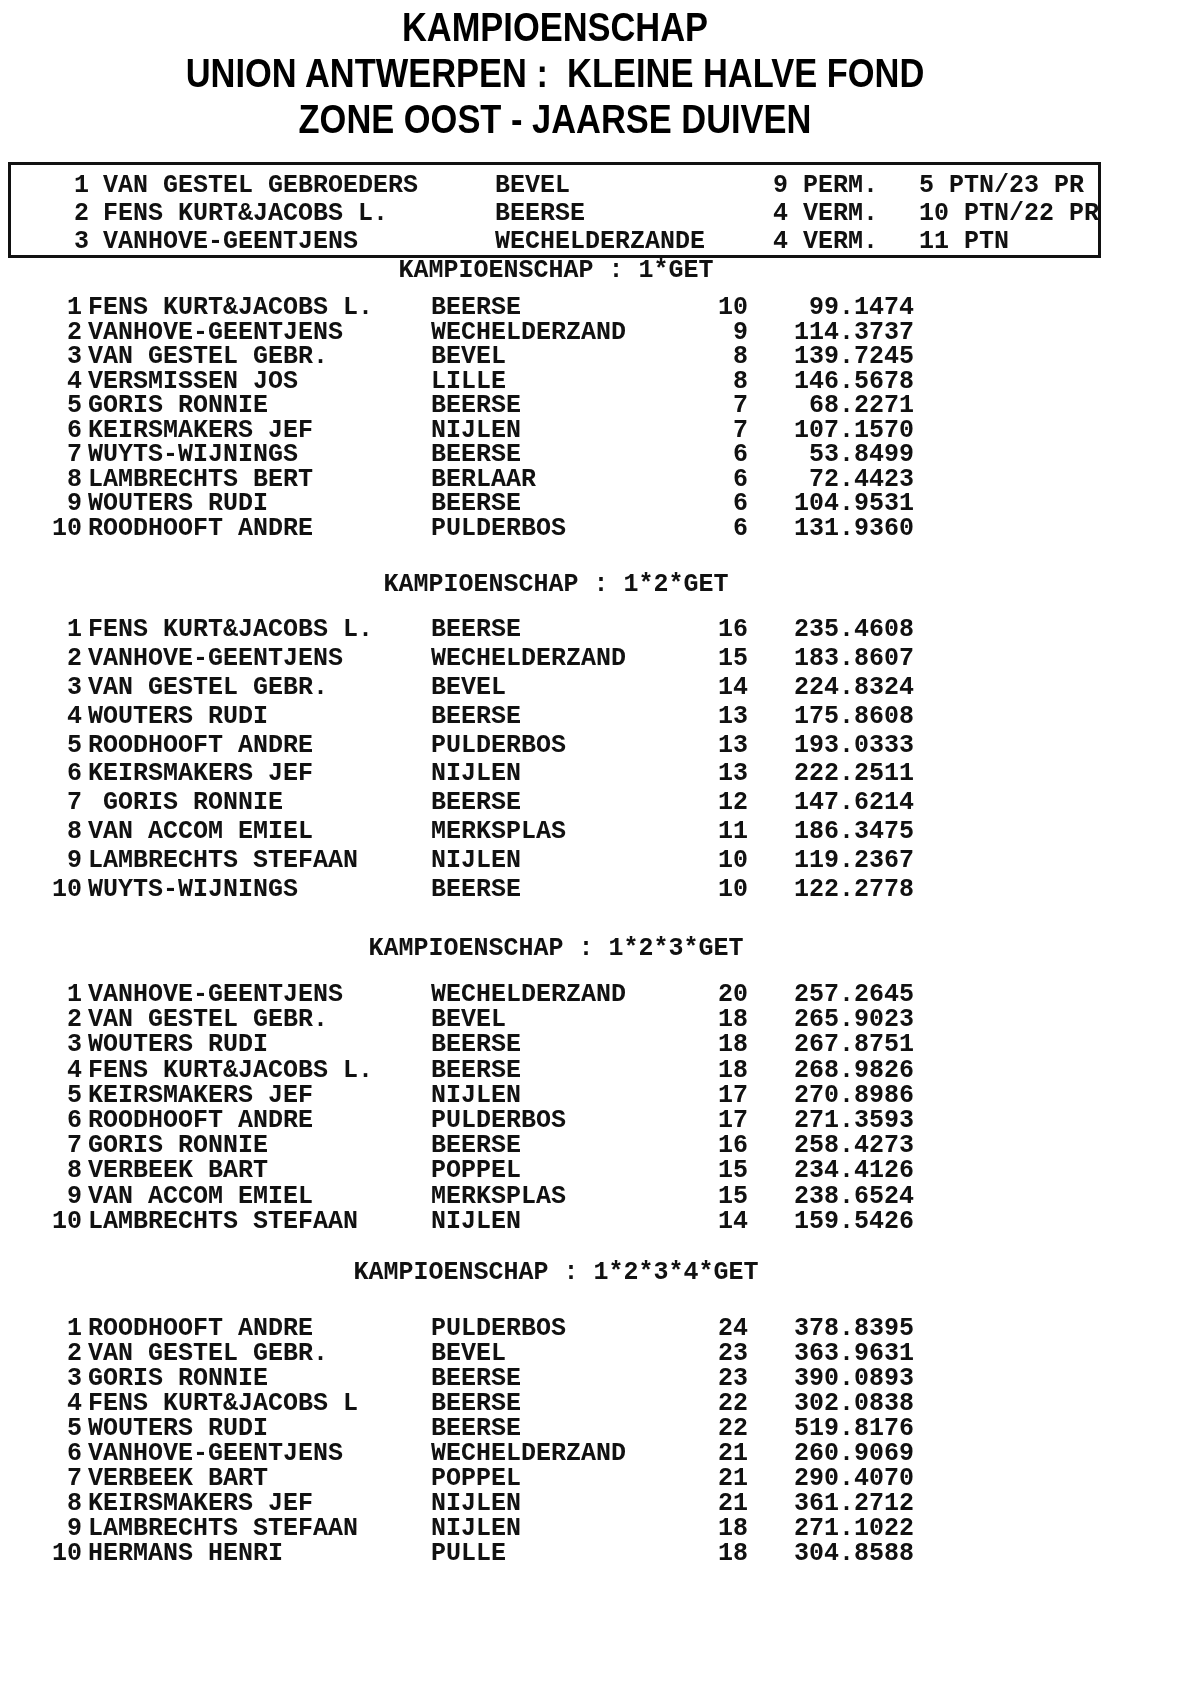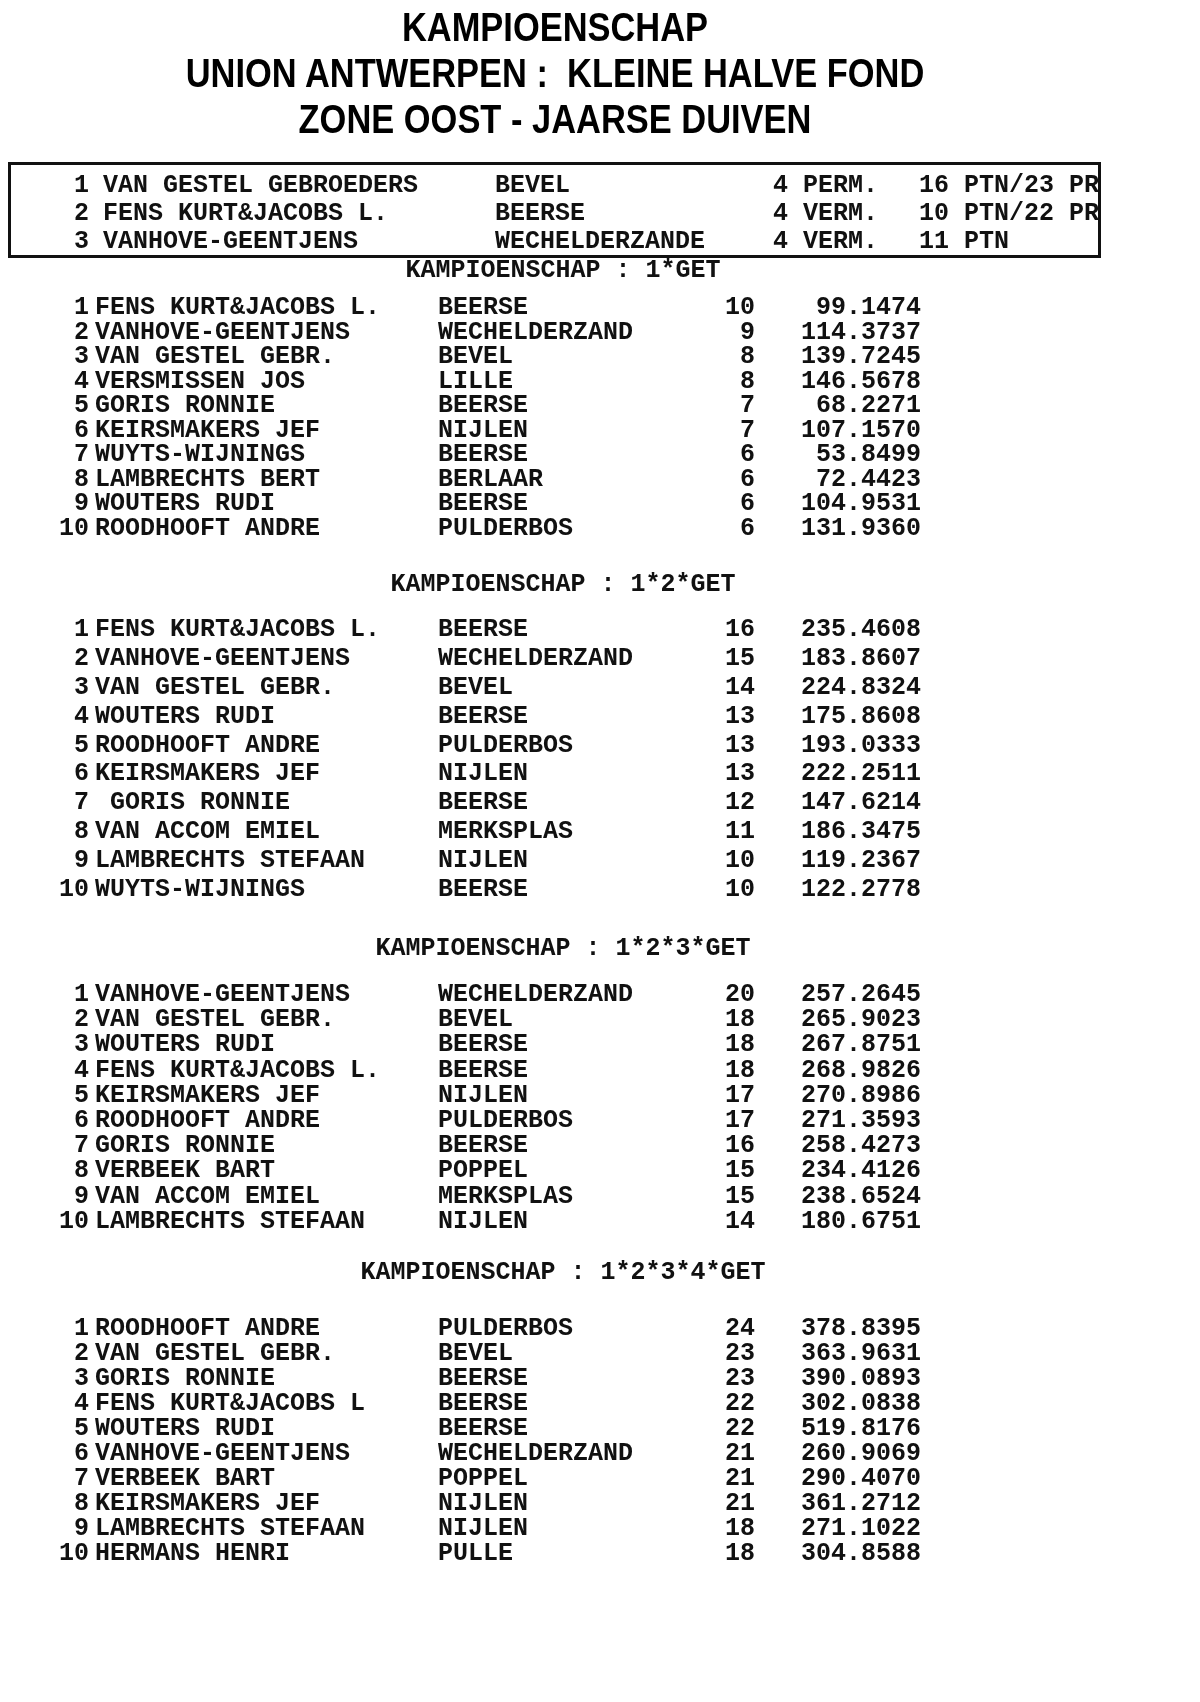--- a/index.html
+++ b/index.html
@@ -36,21 +36,21 @@
   }
   .brow { position:relative; height:28px; font-size:25px; line-height:28px; }
   .brow span { position:absolute; white-space:pre; }
   .b-rank   { left:0px;   width:78px; text-align:right; }
   .b-name   { left:92px; }
   .b-place  { left:484px; }
   .b-races  { left:762px; }
   .b-points { left:908px; }
   
   .sections { position:absolute; left:0; top:0; width:1110px; height:1702px; }
-  .section  { position:absolute; left:8px; width:100%; }
+  .section  { position:absolute; left:1px; width:100%; }
   .sec-header {
     font-size:25px; line-height:30px;
     text-align:center; white-space:pre;
   }
   .rows { position:relative; }
   .row  { position:relative; font-size:25px; }
   .row span { position:absolute; white-space:pre; }
   .c-rank  { left:0px;   width:81px;  text-align:right; }
   .c-name  { left:87px; }
   .c-place { left:430px; }
@@ -82,22 +82,22 @@
     <div class="title-line">KAMPIOENSCHAP</div>
     <div class="title-line">UNION ANTWERPEN :  KLEINE HALVE FOND</div>
     <div class="title-line">ZONE OOST - JAARSE DUIVEN</div>
   </div>
 
   <div class="topbox">
   <div class="brow">
     <span class="b-rank">1</span>
     <span class="b-name">VAN GESTEL GEBROEDERS</span>
     <span class="b-place">BEVEL</span>
-    <span class="b-races">4 PERM.</span>
-    <span class="b-points">16 PTN/23 PR</span>
+    <span class="b-races">9 PERM.</span>
+    <span class="b-points">5 PTN/23 PR</span>
   </div>
 
   <div class="brow">
     <span class="b-rank">2</span>
     <span class="b-name">FENS KURT&amp;JACOBS L.</span>
     <span class="b-place">BEERSE</span>
     <span class="b-races">4 VERM.</span>
     <span class="b-points">10 PTN/22 PR</span>
   </div>
 
@@ -354,21 +354,21 @@
     <span class="c-place">MERKSPLAS</span>
     <span class="c-count">15</span>
     <span class="c-coeff">238.6524</span>
   </div>
 
   <div class="row">
     <span class="c-rank">10</span>
     <span class="c-name">LAMBRECHTS STEFAAN</span>
     <span class="c-place">NIJLEN</span>
     <span class="c-count">14</span>
-    <span class="c-coeff">180.6751</span>
+    <span class="c-coeff">159.5426</span>
   </div>
 </div>
   </div>
 
   <div class="section">
     <div class="sec-header">KAMPIOENSCHAP : 1*2*3*4*GET</div>
     <div class="rows">
   <div class="row">
     <span class="c-rank">1</span>
     <span class="c-name">ROODHOOFT ANDRE</span>

